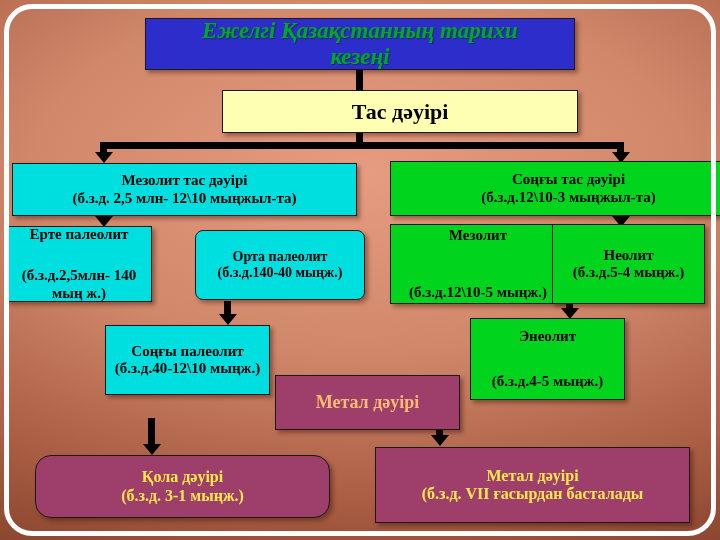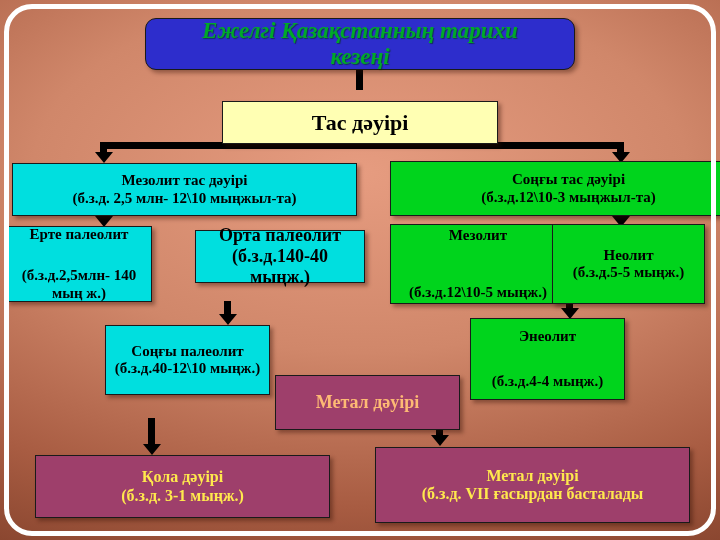--- a/index.html
+++ b/index.html
@@ -22,32 +22,32 @@
   .blue   { background:#2d2dcc; }
   .yellow { background:#ffffb3; color:#000; }
   .cyan   { background:#00dfdf; color:#000; }
   .green  { background:#00d41c; color:#000; }
   .purple { background:#9e3f6b; }
   .title-text {
     color:#00a82a; font-style:italic; font-size:23px; max-width:380px;
     text-shadow:1px 1px 1px rgba(0,50,0,0.55);
   }
   .nm, .dt { width:100%; }
-  #node-title  { left:145px; top:18px;  width:430px; height:52px;border-radius:11px; }
-  #node-stone  { left:222px; top:101px;  width:276px; height:43px; font-size:22px; }
+  #node-title  { left:145px; top:18px;  width:430px; height:52px; }
+  #node-stone  { left:222px; top:90px;  width:356px; height:43px; font-size:22px; }
   #node-early-stone { left:12px;  top:163px; width:345px; height:53px; font-size:15px; }
   #node-late-stone  { left:390px; top:161px; width:357px; height:55px; font-size:15px; }
   #node-erte   { left:6px;   top:226px; width:146px; height:76px; font-size:15px;gap:24px; }
-  #node-orta   { left:195px; top:230px; width:170px; height:53px; font-size:18px; }
+  #node-orta   { left:195px; top:230px; width:170px; height:70px; font-size:14px;border-radius:8px; }
   #node-mezolit{ left:390px; top:224px; width:176px; height:80px; font-size:15px;justify-content:space-between; }
   #node-neolit { left:552px; top:224px; width:153px; height:80px; font-size:15px; }
   #node-songy  { left:105px; top:325px; width:165px; height:70px; font-size:15px; }
   #node-eneolit{ left:470px; top:318px; width:155px; height:82px; font-size:15px;gap:28px; }
   #node-metal  { left:275px; top:375px; width:185px; height:55px; font-size:18px; color:#fdba74; }
-  #node-bronze { left:35px;  top:455px; width:295px; height:63px; font-size:16px; color:#ffe94d; }
+  #node-bronze { left:35px;  top:455px; width:295px; height:63px; font-size:16px; color:#ffe94d;border-radius:16px; }
   #node-iron   { left:375px; top:447px; width:315px; height:76px; font-size:16px; color:#ffe94d; }
   .vbar { position:absolute; width:7px; background:#000; z-index:2; }
   .hbar { position:absolute; height:7px; background:#000; z-index:2; }
   .head::after {
     content:""; position:absolute; top:100%; left:50%; transform:translateX(-50%);
     border-left:9px solid transparent; border-right:9px solid transparent;
     border-top:11px solid #000;
   }
   #c-title-stone   { left:356px; top:64px;  height:26px; }
   #c-stone-hbar    { left:356px; top:128px; height:17px; }
@@ -107,31 +107,31 @@
     <div class="dt">(б.з.д.140-40 мыңж.)</div>
   </div>
 
   <div class="node green" id="node-mezolit">
     <div class="nm">Мезолит</div>
     <div class="dt">(б.з.д.12\10-5 мыңж.)</div>
   </div>
 
   <div class="node green" id="node-neolit">
     <div class="nm">Неолит</div>
-    <div class="dt">(б.з.д.5-5 мыңж.)</div>
+    <div class="dt">(б.з.д.5-4 мыңж.)</div>
   </div>
 
   <div class="node cyan" id="node-songy">
     <div class="nm">Соңғы палеолит</div>
     <div class="dt">(б.з.д.40-12\10 мыңж.)</div>
   </div>
 
   <div class="node green" id="node-eneolit">
     <div class="nm">Энеолит</div>
-    <div class="dt">(б.з.д.4-4 мыңж.)</div>
+    <div class="dt">(б.з.д.4-5 мыңж.)</div>
   </div>
 
   <div class="node purple" id="node-metal">
     <div class="nm">Метал дәуірі</div>
   </div>
 
   <div class="node purple" id="node-bronze">
     <div class="nm">Қола дәуірі</div>
     <div class="dt">(б.з.д. 3-1 мыңж.)</div>
   </div>

